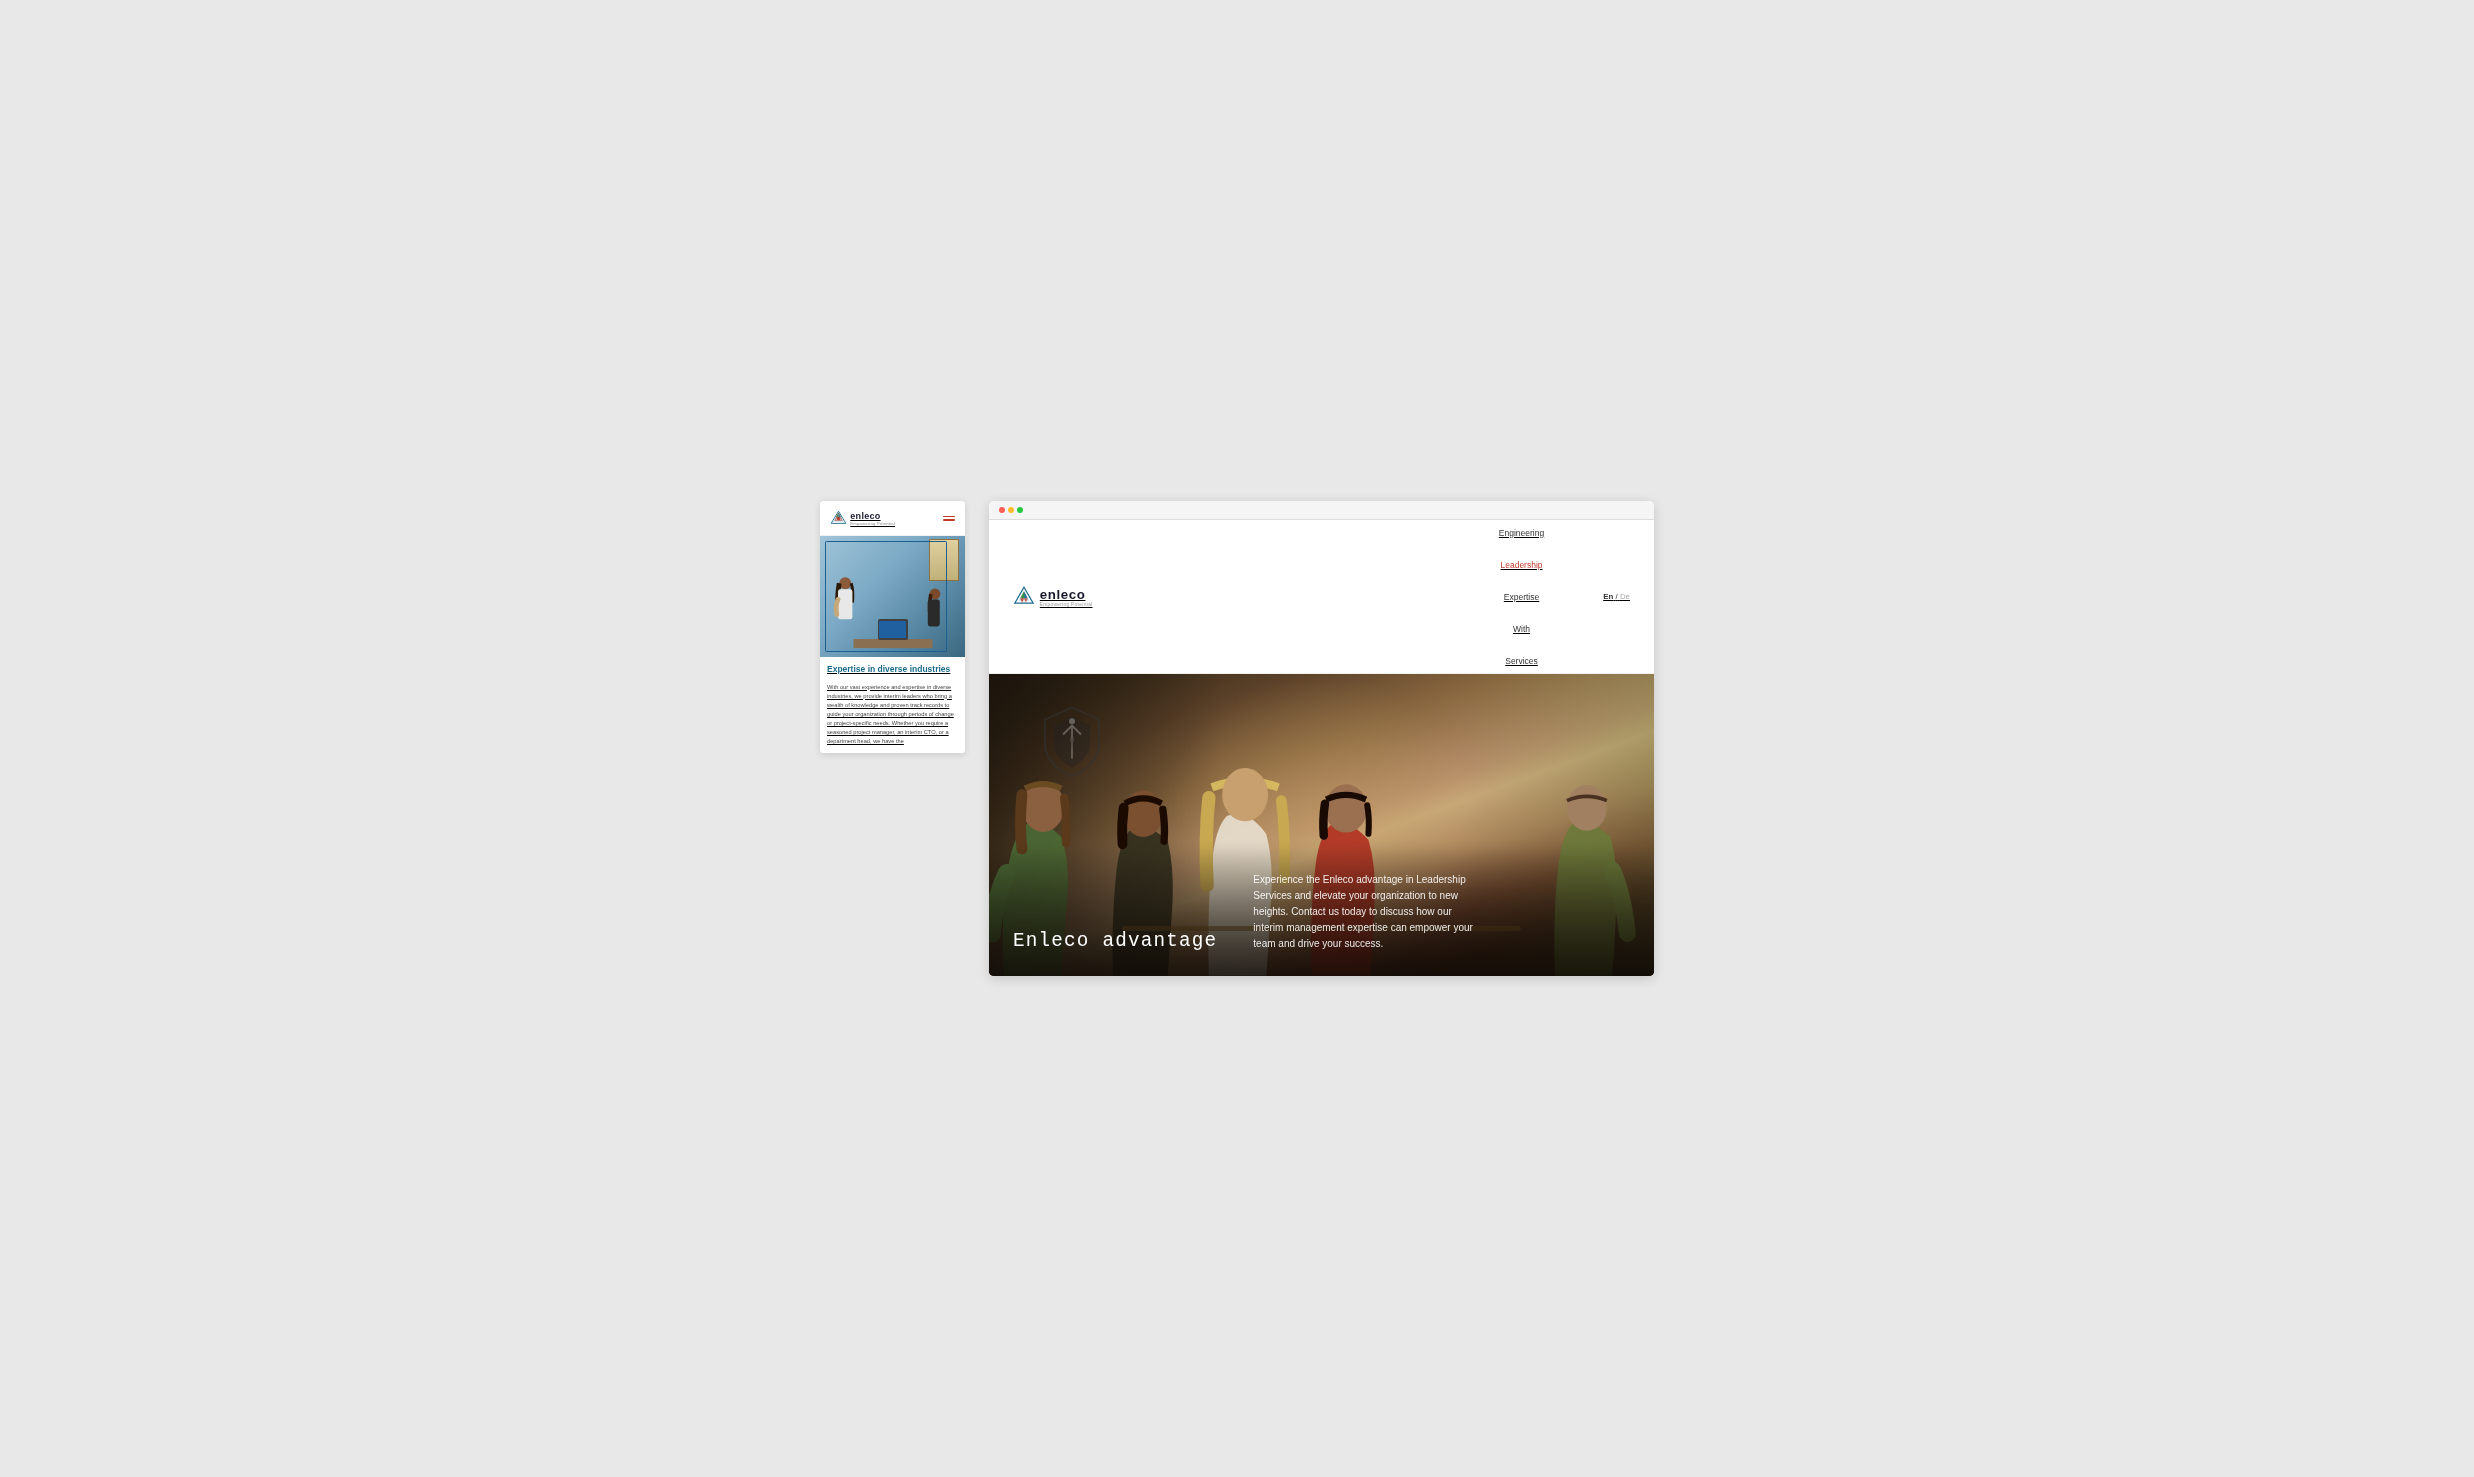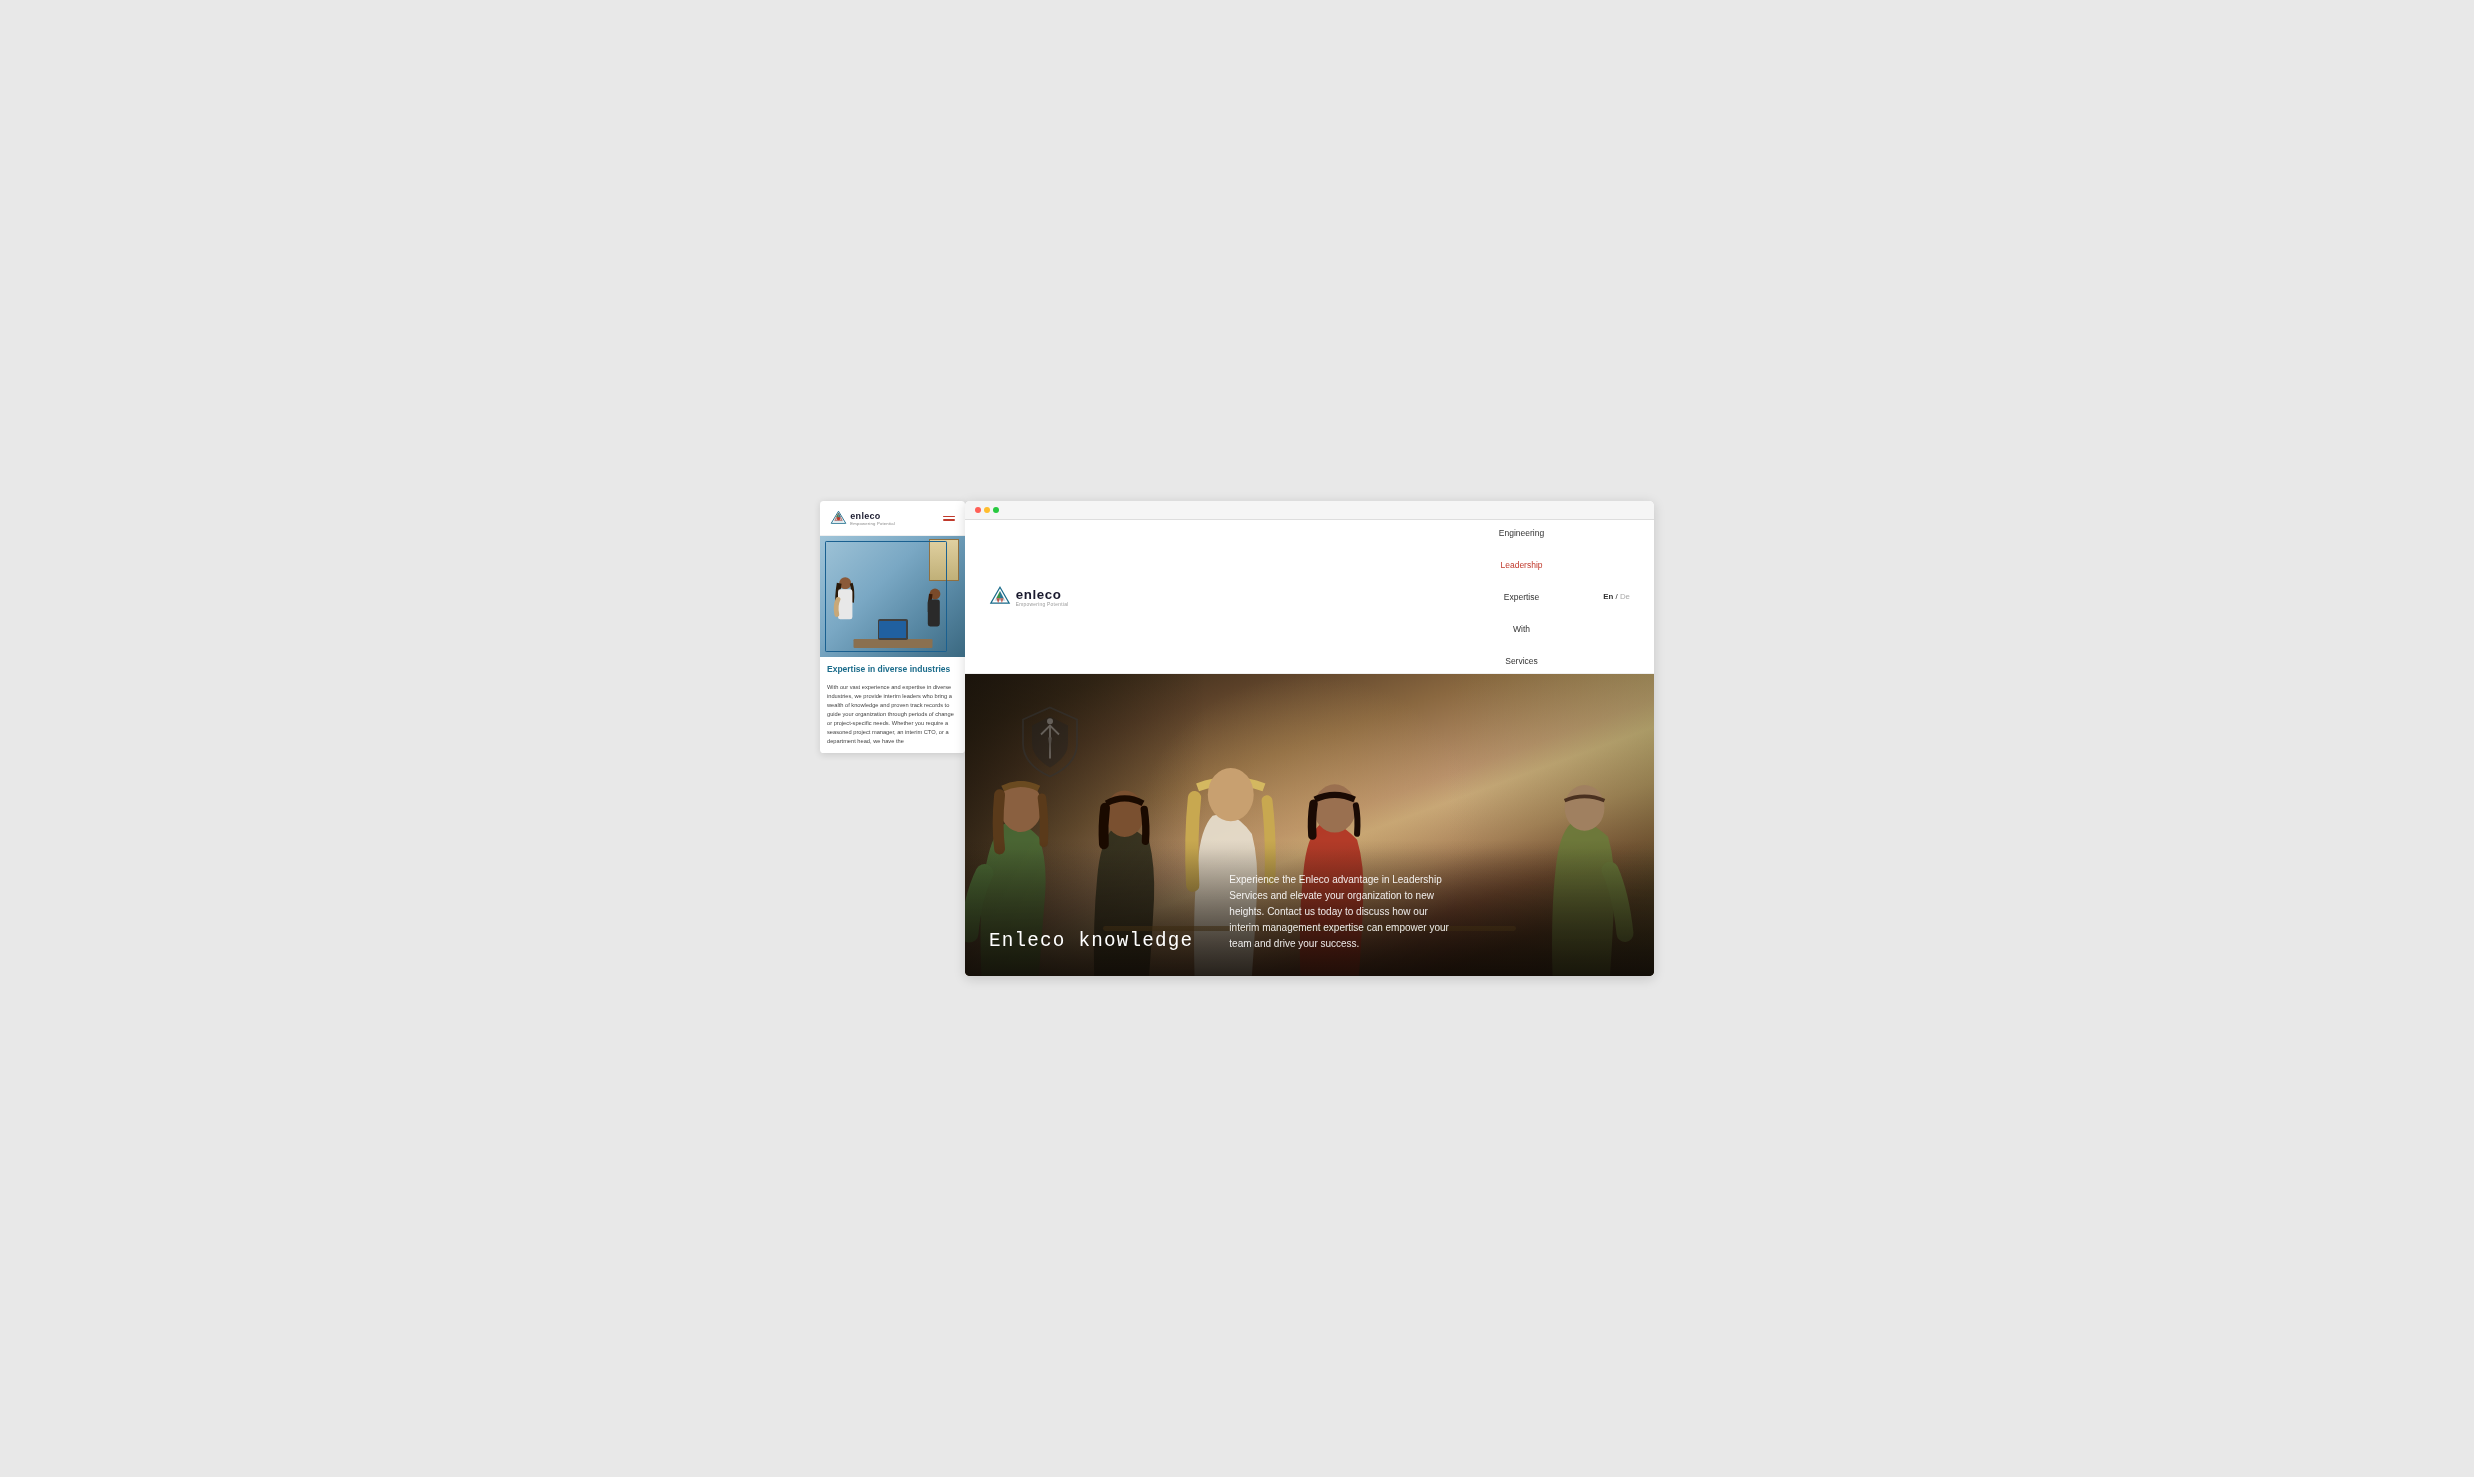--- a/index.html
+++ b/index.html
@@ -9,23 +9,25 @@
       font-family: 'Arial', sans-serif;
       min-height: 100vh;
       display: flex;
       align-items: center;
       justify-content: center;
       padding: 36px 24px;
     }
 
     .page-wrapper {
       display: flex;
+      gap: 24px;
       align-items: flex-start;
       width: 100%;
       max-width: 834px;
+      text-decoration: underline;
     }
 
     
     .mobile-card {
       background: #fff;
       border-radius: 3.6px;
       width: 145px;
       min-width: 145px;
       overflow: hidden;
       box-shadow: 0 1.2px 7.3px rgba(0,0,0,0.12);
@@ -625,20 +627,20 @@
             <path d="M130,265 Q148,305 155,370" stroke="#6a7a3a" stroke-width="28" fill="none" stroke-linecap="round"></path>
           </svg>
         </div>
 
         <div class="table-line"></div>
 
         <div class="bottom-gradient"></div>
       </div>
 
       <div class="hero-overlay">
-        <div class="hero-main-title">Enleco knowledge</div>
+        <div class="hero-main-title">Enleco advantage</div>
         <div class="hero-description">Experience the Enleco advantage in Leadership Services and elevate your organization to new heights. Contact us today to discuss how our interim management expertise can empower your team and drive your success.</div>
       </div>
     </div>
 
   </div>
 </div>
 
 
 </body></html>

